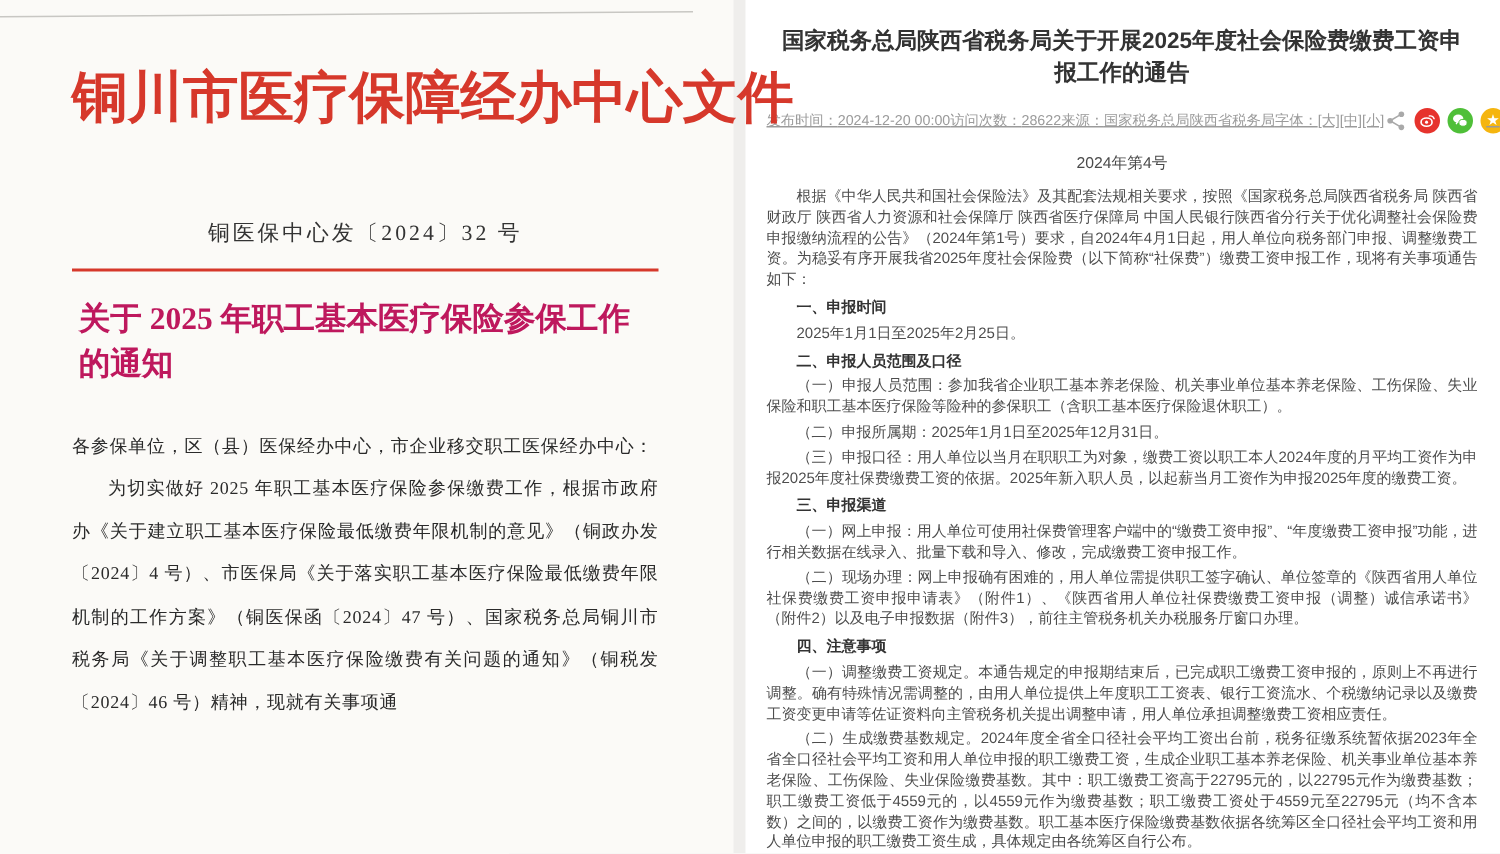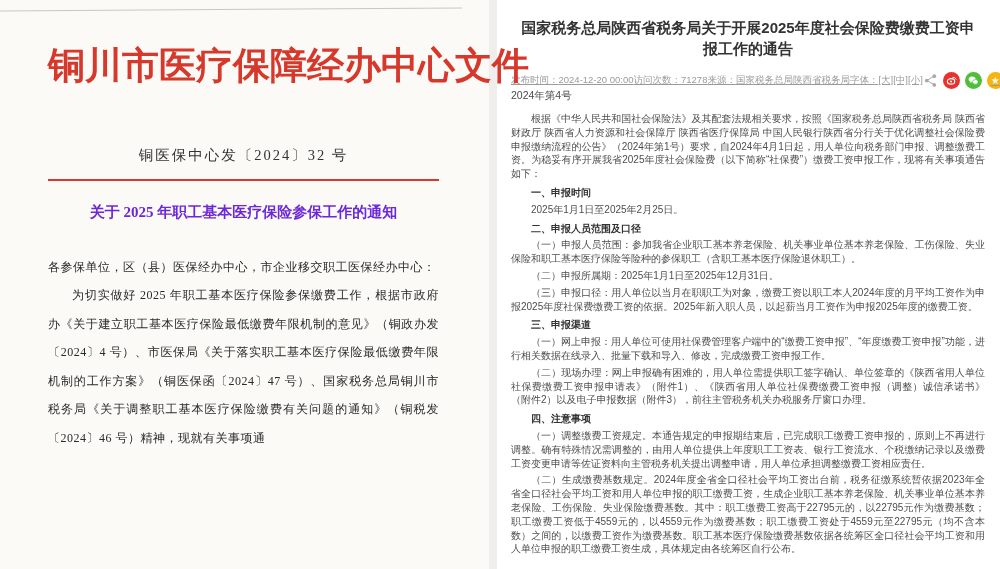--- a/index.html
+++ b/index.html
@@ -31,22 +31,22 @@
     line-height:1.5; letter-spacing:0px;
     white-space:nowrap;
   }
   .ld-docnum {
     margin-top:52px; text-align:center;
     font-size:14.5px; letter-spacing:2px; color:#333;
   }
   .ld-redline { margin-top:14px; height:2px; }
   .ld-title {
     margin:16px auto 0; max-width:382px;
-    font-size:15px; font-weight:bold; text-align:center;
-    line-height:30px; color:#6d28d9;
+    font-size:21px; font-weight:bold; text-align:left;
+    line-height:30px; color:#be185d;
   }
   .ld-body {
     margin-top:26px;
     font-size:12px; line-height:28.5px;
     text-align:justify; color:#2a2a2a;
     letter-spacing:0.5px;
   }
   .ld-body p { margin:0; }
   .ld-body p.indent { text-indent:2em; }
 
@@ -75,21 +75,21 @@
   .share-glyph { width:15px; height:15px; display:block; }
   .icon-circle {
     width:17px; height:17px; border-radius:50%;
     display:flex; align-items:center; justify-content:center;
     color:#fff; flex:none;
   }
   .icon-weibo { background:#e6332d; }
   .icon-wechat { background:#4fbf38; }
   .icon-qzone { background:#f5b50f; font-size:10px; line-height:1; }
   .rd-docnum {
-    margin-top:0; text-align:left;
+    margin-top:13px; text-align:center;
     font-size:10.5px; color:#4a4a4a;
   }
   .rd-body {
     margin-top:9px;
     font-size:10px; line-height:13.8px;
     text-align:justify; color:#4d4d4d;
   }
   .rd-body .para { margin:0 0 3px; text-indent:2em; }
   .rd-body .heading {
     margin:5px 0 3px; text-indent:2em;
@@ -112,21 +112,21 @@
 </div>
 
 <div class="right-doc">
   <div class="rd-title">国家税务总局陕西省税务局关于开展2025年度社会保险费缴费工资申报工作的通告</div>
 
   <div class="rd-meta">
     <span class="meta-item">
       <span>发布时间：</span><span class="meta-value">2024-12-20 00:00</span>
     </span>
     <span class="meta-item">
-      <span>访问次数：</span><span class="meta-value">71278</span>
+      <span>访问次数：</span><span class="meta-value">28622</span>
     </span>
     <span class="meta-item">
       <span>来源：</span><span class="meta-value">国家税务总局陕西省税务局</span>
     </span>
     <span class="meta-item font-options">
       <span>字体：</span><span>[大]</span><span>[中]</span><span>[小]</span>
     </span>
     <span class="share-bar">
       <svg class="share-glyph" viewBox="0 0 24 24">
         <circle cx="18" cy="5" r="3" fill="#a9a9a9"></circle>

